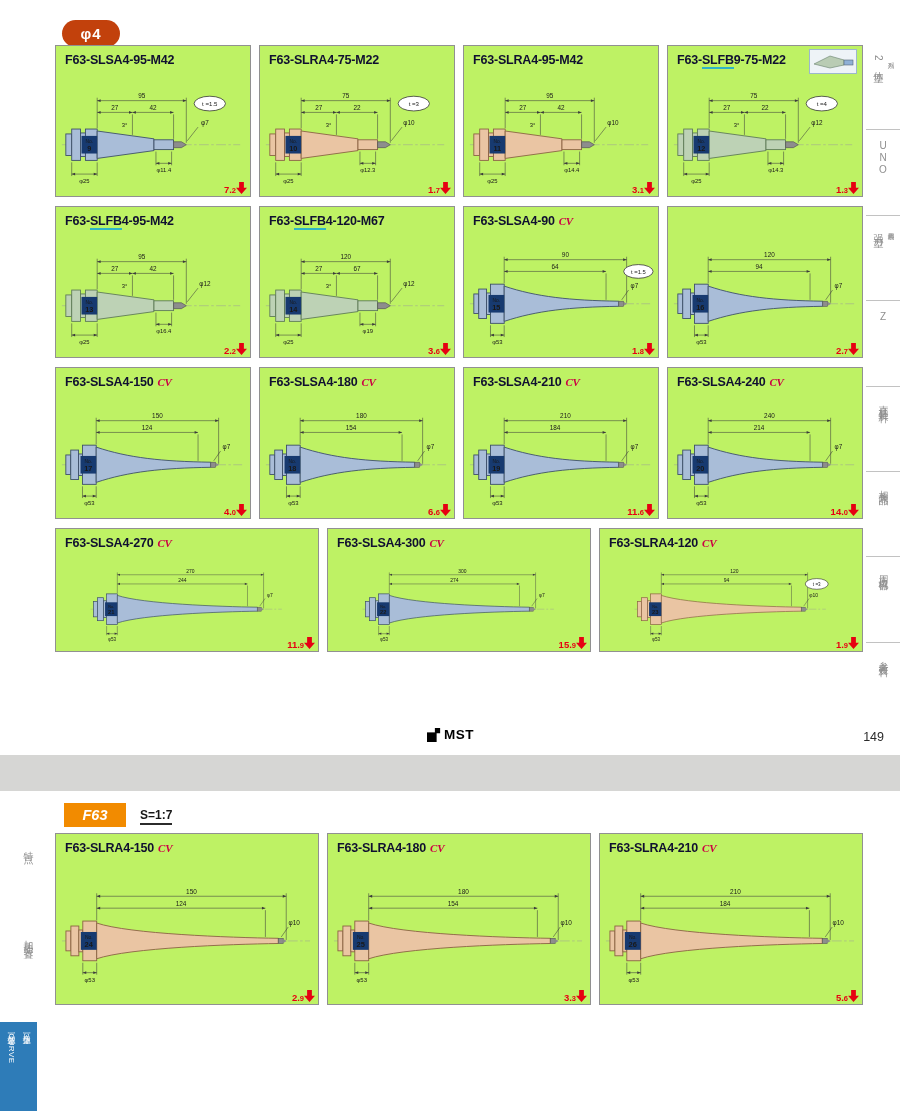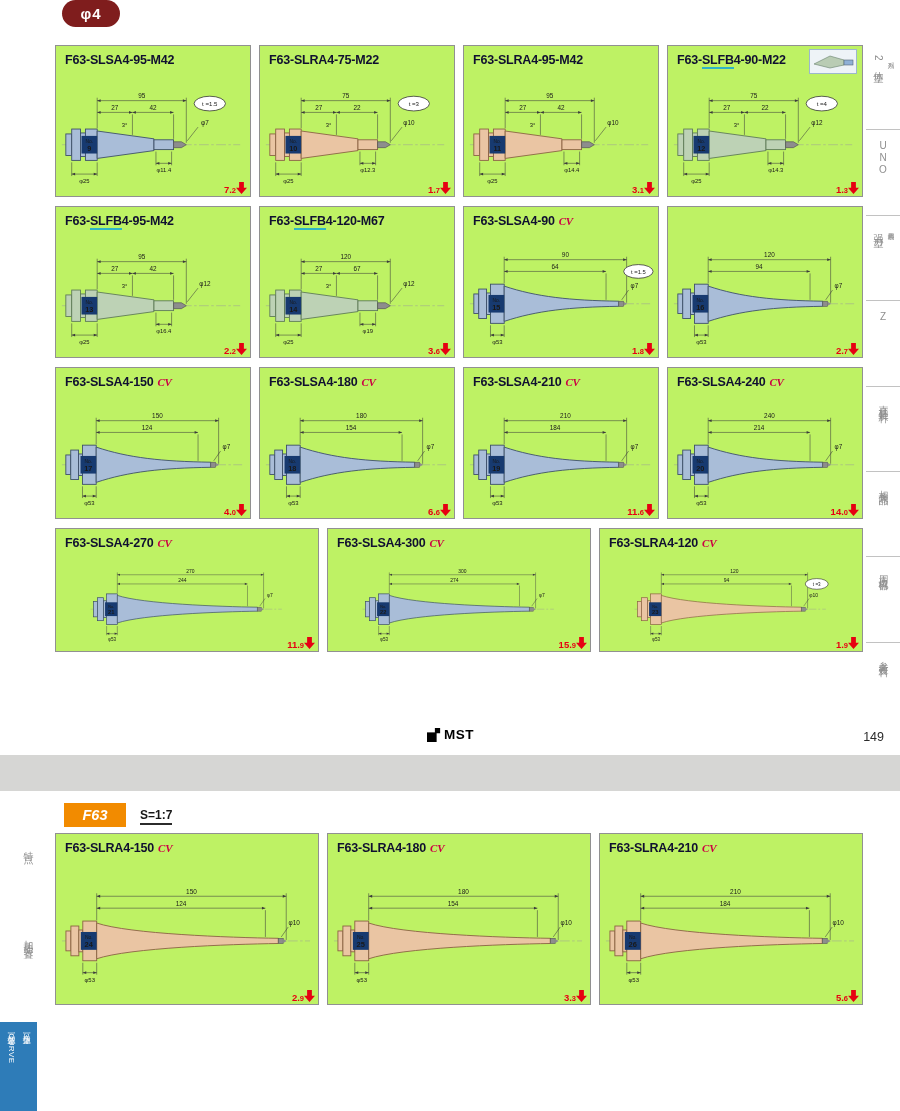--- a/index.html
+++ b/index.html
@@ -1,19 +1,19 @@
 <!DOCTYPE html>
 <html><head>
 <meta charset="utf-8">
 <style>
 *{margin:0;padding:0;box-sizing:border-box}
 html,body{width:900px;height:1111px}
 body{position:relative;background:#fff;font-family:"Liberation Sans",sans-serif}
 .page{position:absolute;inset:0;overflow:hidden}
-.phi-badge{position:absolute;left:62px;top:0;min-width:58px;height:27px;padding:0 12px;background:#7f1d1d;border-radius:14px;color:#fff;font-weight:bold;font-size:15px;display:flex;align-items:center;justify-content:center;letter-spacing:1px}
+.phi-badge{position:absolute;left:62px;top:20px;min-width:58px;height:27px;padding:0 12px;background:#c2410c;border-radius:14px;color:#fff;font-weight:bold;font-size:15px;display:flex;align-items:center;justify-content:center;letter-spacing:1px}
 .main-grid{position:absolute;left:55px;top:45px;width:808px}
 .row{display:grid;grid-template-columns:repeat(4,1fr);gap:8px;margin-bottom:9px}
 .row.wide{grid-template-columns:repeat(3,1fr)}
 .cell{position:relative;background:#bef264;border:1px solid #919191;height:152px;overflow:hidden}
 .cell.wide{height:124px}
 .cell.bottom{height:172px}
 .title{height:21px;padding:7px 8px 0 9px;font-size:12.5px;font-weight:bold;color:#101030;white-space:nowrap;letter-spacing:-0.2px}
 .useries{border-bottom:2px solid #2fb3c7}
 .cv{font-style:italic;font-weight:bold;font-size:11px;margin-left:4px;font-family:"Liberation Serif",serif}
 .draw{position:absolute;left:2px;top:22px;right:2px;bottom:2px}
@@ -232,21 +232,21 @@
             </svg>
           </div>
           <div class="wt">
             <span class="wtn">3.<span class="wtd">1</span></span>
             <svg class="arr" viewBox="0 0 12 13">
               <path d="M3.4 0 H8.6 V6.2 H12 L6 13 L0 6.2 H3.4 Z" fill="#e60012"></path>
             </svg>
           </div>
         </div>
         <div class="cell">
-          <div class="title"><span>F63-</span><span class="useries">SLFB</span><span>4-90-M22</span></div>
+          <div class="title"><span>F63-</span><span class="useries">SLFB</span><span>9-75-M22</span></div>
           <div class="inset">
             <svg viewBox="0 0 46 23">
               <rect width="46" height="23" fill="#eef3f7"></rect>
               <polygon points="4,14 20,6 34,10 34,15 20,18" fill="#b9ccb4" stroke="#67806b" stroke-width="0.6"></polygon>
               <rect x="34" y="10" width="9" height="5" fill="#8fb0d6" stroke="#556677" stroke-width="0.6"></rect>
             </svg>
           </div>
           <div class="draw">
             <svg viewBox="0 0 194 128" preserveAspectRatio="xMidYMid meet">
               <line x1="4" y1="78" x2="186" y2="78" class="cl"></line>

